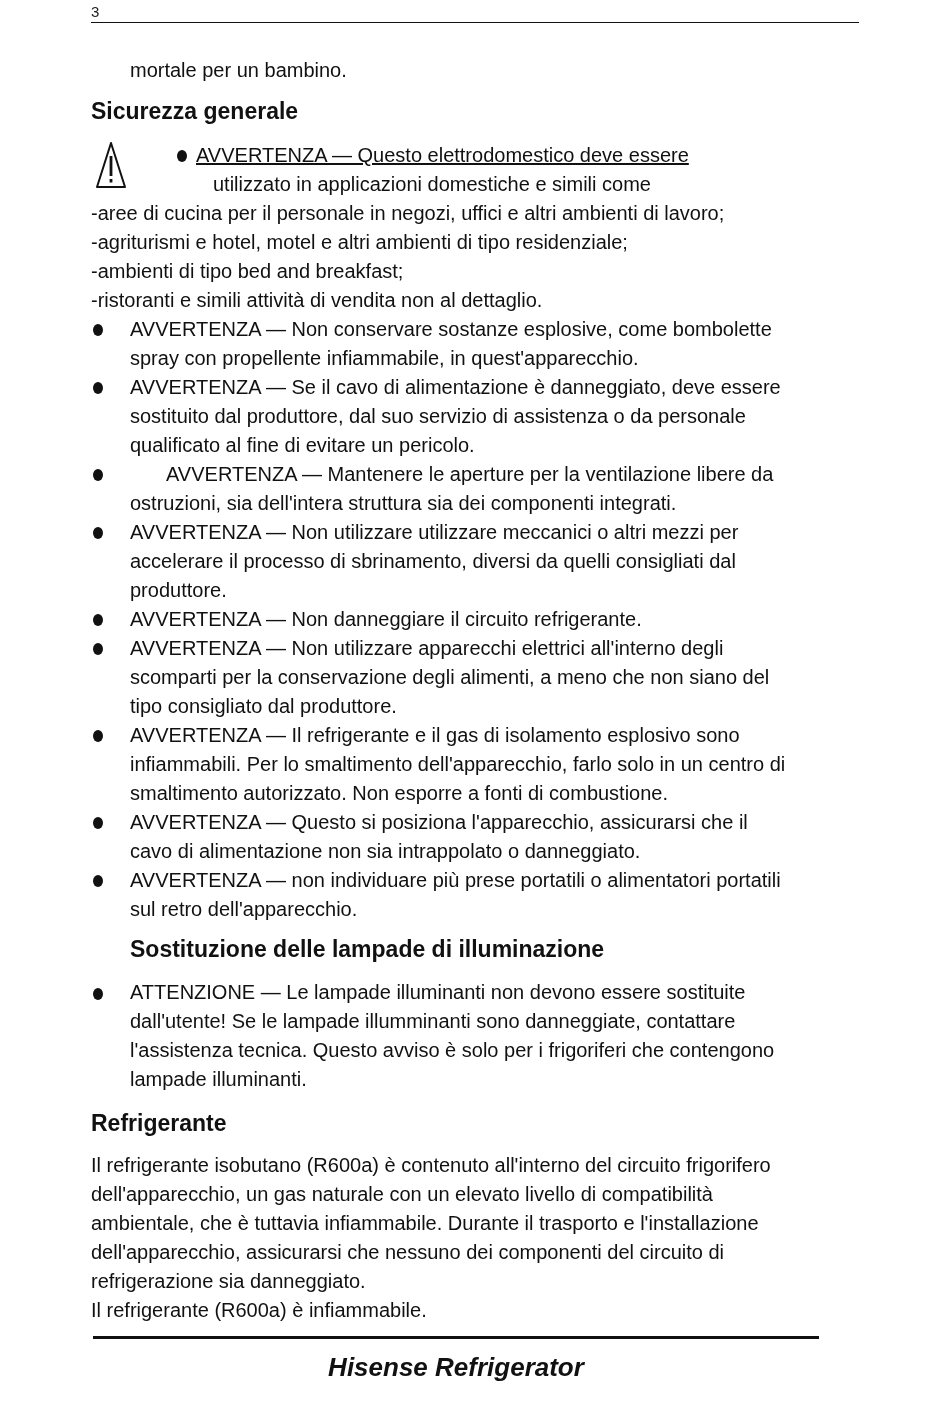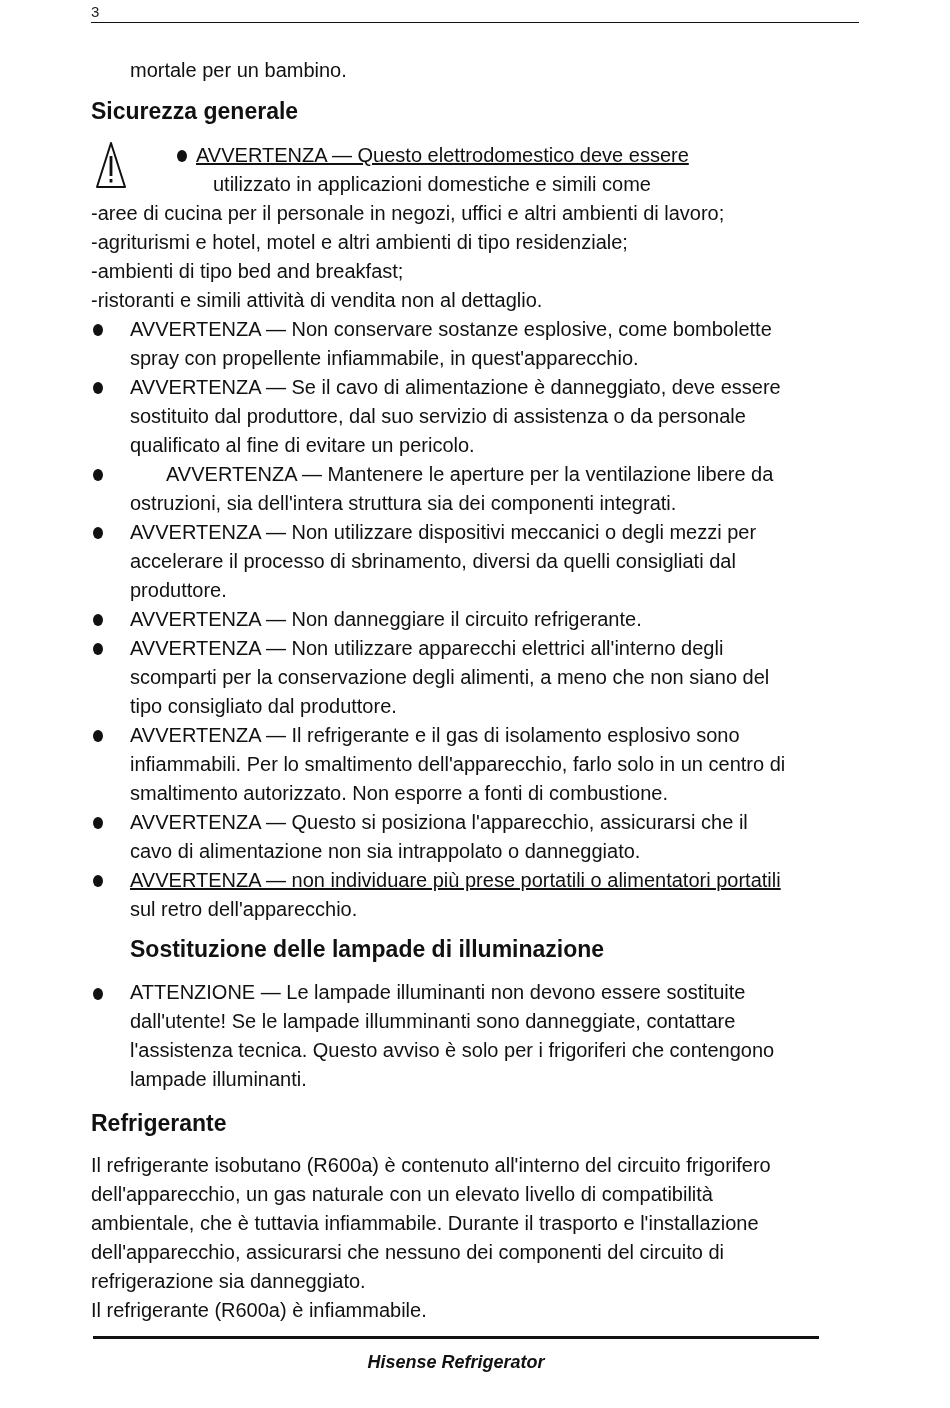--- a/index.html
+++ b/index.html
@@ -21,21 +21,21 @@
   }
   .bullet {
     position: absolute; width: 10px; height: 12px; border-radius: 50%; background: #111;
   }
   .warn-icon { position: absolute; left: 95px; top: 140px; width: 32px; height: 50px; }
   .footer-rule {
     position: absolute; left: 93px; top: 1336px; width: 726px; height: 3px; background: #111;
   }
   .brand {
     position: absolute; left: 0; width: 912px; top: 1352px; text-align: center;
-    font-size: 18px; font-weight: bold; font-style: italic; letter-spacing: 0px;
+    font-size: 26px; font-weight: bold; font-style: italic; letter-spacing: 0px;
     color: #111; transform: scaleX(1.0);
   }
 </style>
 </head>
 <body>
 
 <div class="page-num">3</div>
 <div class="header-rule"></div>
 
 <div class="line" style="left:130px; top:56px;">mortale per un bambino.</div>
@@ -64,21 +64,21 @@
 <div class="bullet" style="left:93px; top:382px;"></div>
 <div class="line" style="left:130px; top:373px;">AVVERTENZA — Se il cavo di alimentazione è danneggiato, deve essere</div>
 <div class="line" style="left:130px; top:402px;">sostituito dal produttore, dal suo servizio di assistenza o da personale</div>
 <div class="line" style="left:130px; top:431px;">qualificato al fine di evitare un pericolo.</div>
 
 <div class="bullet" style="left:93px; top:469px;"></div>
 <div class="line" style="left:130px; top:460px;margin-left:36px;">AVVERTENZA — Mantenere le aperture per la ventilazione libere da</div>
 <div class="line" style="left:130px; top:489px;">ostruzioni, sia dell'intera struttura sia dei componenti integrati.</div>
 
 <div class="bullet" style="left:93px; top:527px;"></div>
-<div class="line" style="left:130px; top:518px;">AVVERTENZA — Non utilizzare dispositivi meccanici o degli mezzi per</div>
+<div class="line" style="left:130px; top:518px;">AVVERTENZA — Non utilizzare utilizzare meccanici o altri mezzi per</div>
 <div class="line" style="left:130px; top:547px;">accelerare il processo di sbrinamento, diversi da quelli consigliati dal</div>
 <div class="line" style="left:130px; top:576px;">produttore.</div>
 
 <div class="bullet" style="left:93px; top:614px;"></div>
 <div class="line" style="left:130px; top:605px;">AVVERTENZA — Non danneggiare il circuito refrigerante.</div>
 
 <div class="bullet" style="left:93px; top:643px;"></div>
 <div class="line" style="left:130px; top:634px;">AVVERTENZA — Non utilizzare apparecchi elettrici all'interno degli</div>
 <div class="line" style="left:130px; top:663px;">scomparti per la conservazione degli alimenti, a meno che non siano del</div>
 <div class="line" style="left:130px; top:692px;">tipo consigliato dal produttore.</div>
@@ -86,21 +86,21 @@
 <div class="bullet" style="left:93px; top:730px;"></div>
 <div class="line" style="left:130px; top:721px;">AVVERTENZA — Il refrigerante e il gas di isolamento esplosivo sono</div>
 <div class="line" style="left:130px; top:750px;">infiammabili. Per lo smaltimento dell'apparecchio, farlo solo in un centro di</div>
 <div class="line" style="left:130px; top:779px;">smaltimento autorizzato. Non esporre a fonti di combustione.</div>
 
 <div class="bullet" style="left:93px; top:817px;"></div>
 <div class="line" style="left:130px; top:808px;">AVVERTENZA — Questo si posiziona l'apparecchio, assicurarsi che il</div>
 <div class="line" style="left:130px; top:837px;">cavo di alimentazione non sia intrappolato o danneggiato.</div>
 
 <div class="bullet" style="left:93px; top:875px;"></div>
-<div class="line" style="left:130px; top:866px;text-decoration:underline;">AVVERTENZA — non individuare più prese portatili o alimentatori portatili</div>
+<div class="line" style="left:130px; top:866px;">AVVERTENZA — non individuare più prese portatili o alimentatori portatili</div>
 <div class="line" style="left:130px; top:895px;">sul retro dell'apparecchio.</div>
 
 <div class="heading" style="left:130px; top:936px;">Sostituzione delle lampade di illuminazione</div>
 <div class="bullet" style="left:93px; top:988px;"></div>
 <div class="line" style="left:130px; top:978px;">ATTENZIONE — Le lampade illuminanti non devono essere sostituite</div>
 <div class="line" style="left:130px; top:1007px;">dall'utente! Se le lampade illumminanti sono danneggiate, contattare</div>
 <div class="line" style="left:130px; top:1036px;">l'assistenza tecnica. Questo avviso è solo per i frigoriferi che contengono</div>
 <div class="line" style="left:130px; top:1065px;">lampade illuminanti.</div>
 
 <div class="heading" style="left:91px; top:1110px;">Refrigerante</div>

